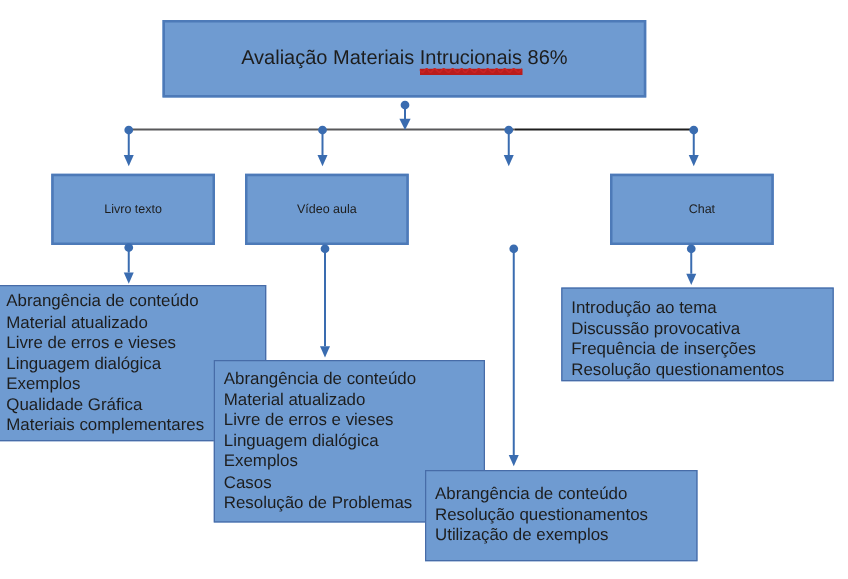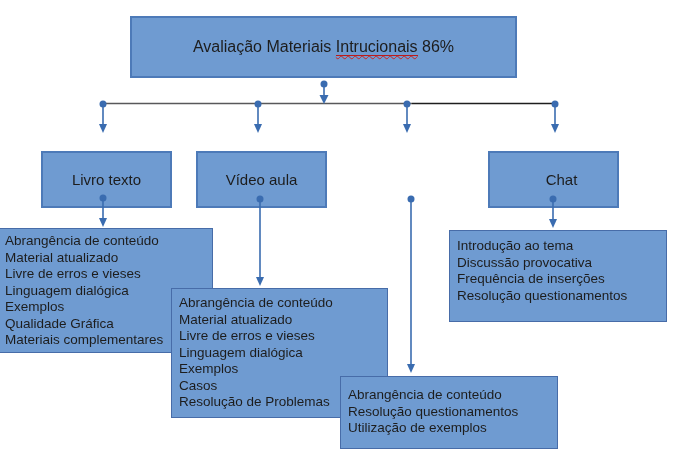--- a/index.html
+++ b/index.html
@@ -9,37 +9,37 @@
     font-family:"Liberation Sans",sans-serif;color:var(--text_color,#1d1d1d);
   }
   .connectors{position:absolute;left:0;top:0;z-index:5;pointer-events:none;}
   .node{
     position:absolute;background:var(--box_fill,#6f9bd1);
     border:2px solid var(--box_border,#4d7ab8);
   }
   .center-node{display:flex;align-items:center;justify-content:center;text-align:center;}
   .root-node{left:130px;top:16px;width:387px;height:62px;font-size:16px;}
   .missp{
-    border-bottom:1px solid #b91c1c;
+    border-bottom:5px solid #b91c1c;
     text-decoration:underline wavy var(--squiggle_red,#cc2222) 1px;
     text-underline-offset:3px;
   }
-  .cat{top:151px;height:57px;font-size:15px;}
+  .cat{top:139px;height:57px;font-size:10px;}
   .cat-0{left:41px;width:131px;}
   .cat-1{left:196px;width:131px;}
   .cat-2{left:343px;width:129px;}
   .cat-3{left:488px;width:131px;padding-left:16px;}
   .list{
     border-width:1.5px;border-color:var(--list_border,#476ca8);
     font-size:13.5px;line-height:16.5px;white-space:pre-line;
   }
   .list-0{left:-6px;top:228px;width:219px;height:125px;padding:4px 2px 0 10px;z-index:1;}
   .list-1{left:171px;top:288px;width:217px;height:130px;padding:6px 2px 0 7px;z-index:2;}
   .list-2{left:340px;top:376px;width:218px;height:73px;padding:10px 2px 0 7px;z-index:3;}
-  .list-3{left:449px;top:230px;width:218px;height:92px;padding:7px 2px 0 7px;z-index:1;}
+  .list-3{left:449px;top:230px;width:218px;height:75px;padding:7px 2px 0 7px;z-index:1;}
 </style>
 </head>
 <body>
 
 <div class="canvas">
 
   <svg class="connectors" width="678" height="463" viewBox="0 0 678 463">
 
     <g>
       <line x1="103" y1="103.5" x2="412" y2="103.5" stroke="#58585a" stroke-width="1.6"></line>

